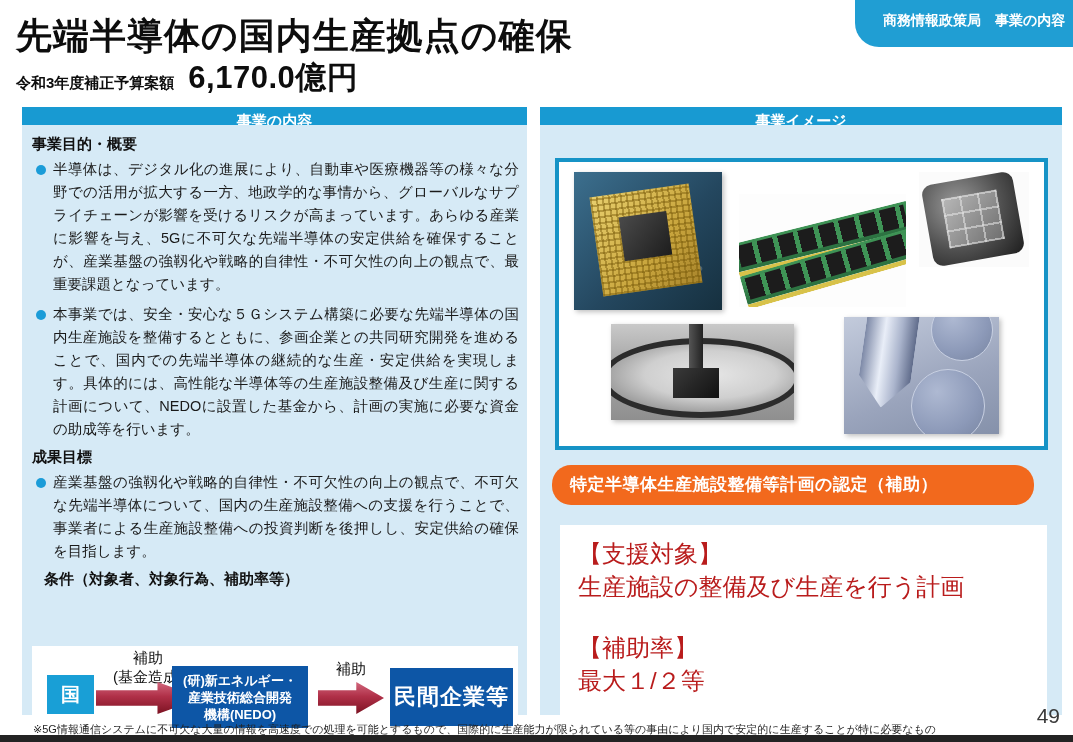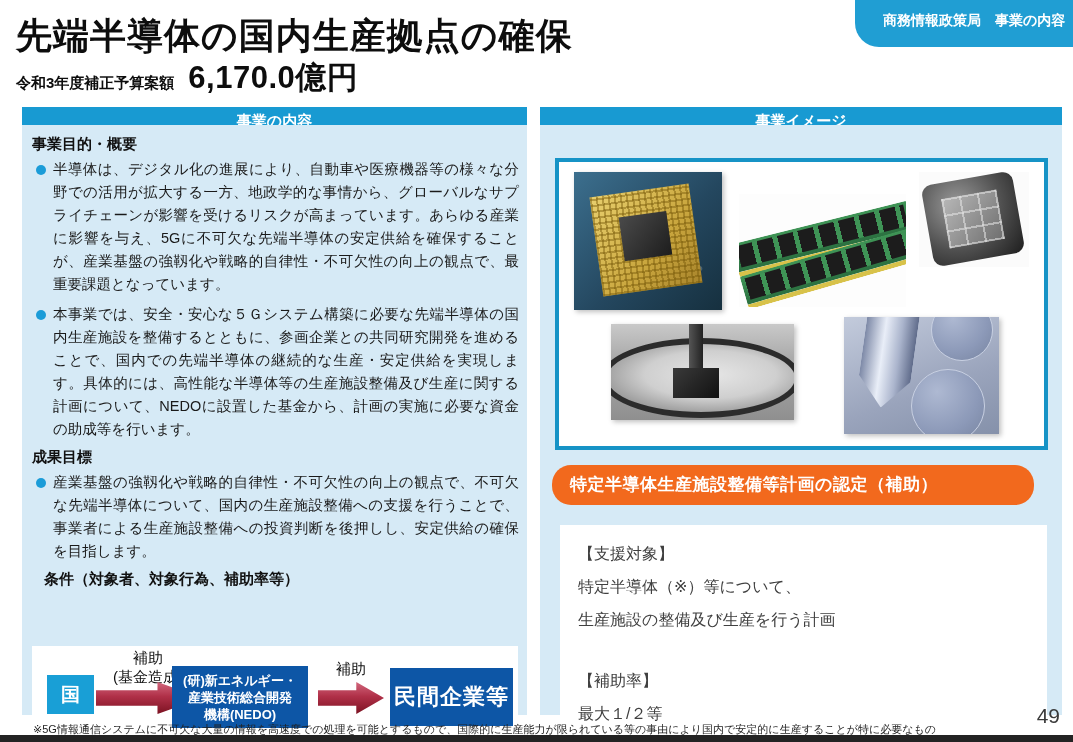--- a/index.html
+++ b/index.html
@@ -173,21 +173,21 @@
 
   .banner {
     position: absolute; left: 12px; top: 340px; width: 482px; height: 40px;
     background: #f2691d; border-radius: 19px;
     color: #fff; font-size: 17px; font-weight: bold;
     line-height: 40px; padding-left: 18px; letter-spacing: 0.5px;
   }
   .detail-box {
     position: absolute; left: 20px; top: 400px; width: 487px; height: 191px;
     background: #ffffff; padding: 12px 0 0 18px;
-    font-size: 16px; line-height: 33px; color: #404040;
+    font-size: 24px; line-height: 33px; color: #b91c1c;
   }
   .detail-gap { height: 28px; }
 
   
   .footnote {
     position: absolute; left: 33px; top: 722px;
     font-size: 11px; color: #1f1f1f; letter-spacing: 0;
   }
   .page-number {
     position: absolute; right: 13px; top: 704px;
@@ -282,21 +282,20 @@
           <div class="ingot"></div>
           <div class="wafer-disc disc-1"></div>
           <div class="wafer-disc disc-2"></div>
         </div>
       </div>
 
       <div class="banner">特定半導体生産施設整備等計画の認定（補助）</div>
 
       <div class="detail-box">
         <div>【支援対象】</div>
-        <div>特定半導体（※）等について、</div>
         <div>生産施設の整備及び生産を行う計画</div>
         <div class="detail-gap"></div>
         <div>【補助率】</div>
         <div>最大１/２等</div>
       </div>
 
     </div>
   </section>
 
   <div class="footnote">※5G情報通信システムに不可欠な大量の情報を高速度での処理を可能とするもので、国際的に生産能力が限られている等の事由により国内で安定的に生産することが特に必要なもの</div>

